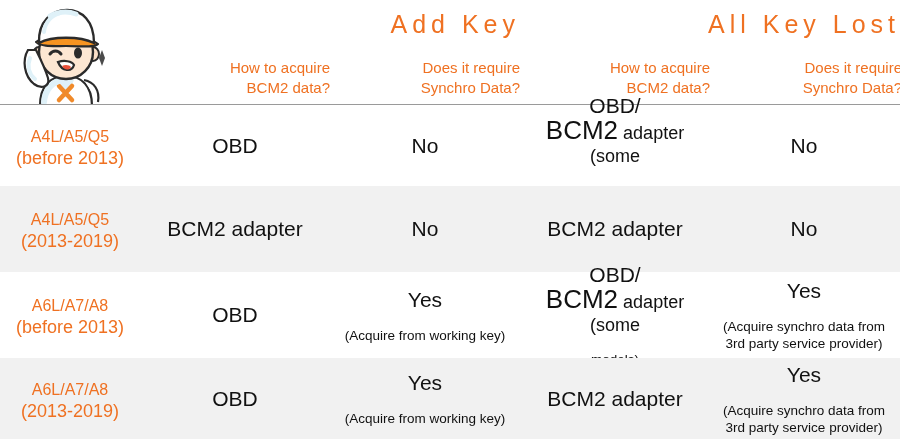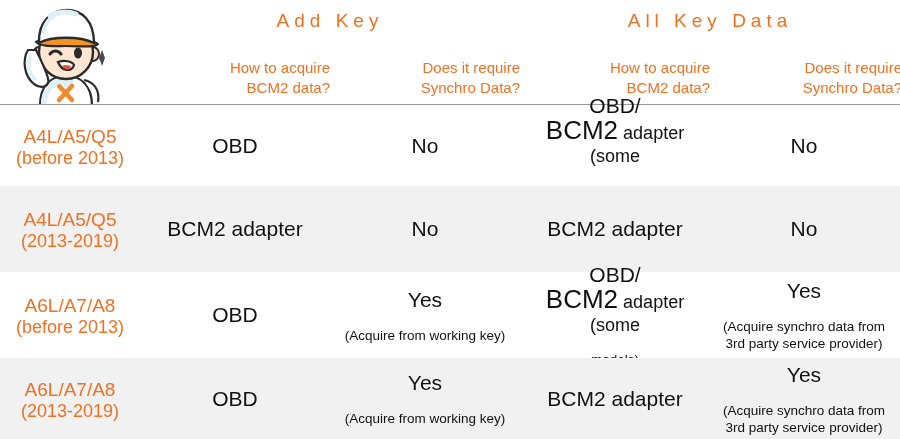--- a/index.html
+++ b/index.html
@@ -11,22 +11,22 @@
   }
   #page { position: relative; width: 900px; height: 439px; background:#fff; }
 
   
   .mascot { position:absolute; left:14px; top:2px; width:104px; height:104px; }
 
   
   .header { position:absolute; left:0; top:0; width:900px; height:105px; }
   .grp-title {
     position:absolute; top:10px;
-    font-size:19px; color:#ef7122; letter-spacing:5px;
-    text-align:center; white-space:nowrap;
+    font-size:25px; color:#ef7122; letter-spacing:5px;
+    text-align:right; white-space:nowrap;
   }
   .grp-title.g1 { left:140px; width:380px; }
   .grp-title.g2 { left:520px; width:380px; }
 
   .subhead {
     position:absolute; top:58px; width:190px;
     font-size:15px; line-height:20px; color:#ef7122;
     text-align:right;
   }
   .subhead.c1 { left:140px; }
@@ -45,21 +45,21 @@
   .row.r1 { height:81px; background:#ffffff; }
   .row.r2 { height:86px; background:#f1f1f1; }
   .row.r3 { height:86px; background:#ffffff; }
   .row.r4 { height:81px; background:#f1f1f1; }
 
   .cell { text-align:center; padding:0 4px; }
   .cell.model  { width:140px; color:#ef7122; }
   .cell.col    { width:190px; color:#111; }
   .cell.col4   { width:188px; color:#111; }
 
-  .model-name { font-size:19px; line-height:25px; }
+  .model-name { font-size:16px; line-height:25px; }
   .model-years { font-size:18px; line-height:19px; }
 
   .big   { font-size:21px; line-height:26px; display:block; }
   .small { font-size:13.5px; line-height:17px; display:block;margin-top:14px; }
   .inline-big   { font-size:26px; }
   .inline-small { font-size:18px; }
   .mixed { line-height:23px; }
 </style>
 </head>
 <body>
@@ -100,21 +100,21 @@
 
       <path d="M14 48 C8 58 10 74 20 82 C28 88 36 84 34 76 C31 66 26 56 22 48 Z" fill="#ffffff" stroke="#2b2b2b" stroke-width="2.2"></path>
       <path d="M16 56 C13 64 15 72 21 77" fill="none" stroke="#dff1f8" stroke-width="4" stroke-linecap="round"></path>
 
       <path d="M88 48 L91 56 L88 64 L85 56 Z" fill="#2b2b2b" opacity=".85"></path>
     </svg>
   </div>
 
   <div class="header">
     <div class="grp-title g1">Add Key</div>
-    <div class="grp-title g2">All Key Data</div>
+    <div class="grp-title g2">All Key Lost</div>
 
     <div class="subhead c1">
       <div>How to acquire</div>
       <div>BCM2 data?</div>
     </div>
     <div class="subhead c2">
       <div>Does it require</div>
       <div>Synchro Data?</div>
     </div>
     <div class="subhead c3">

